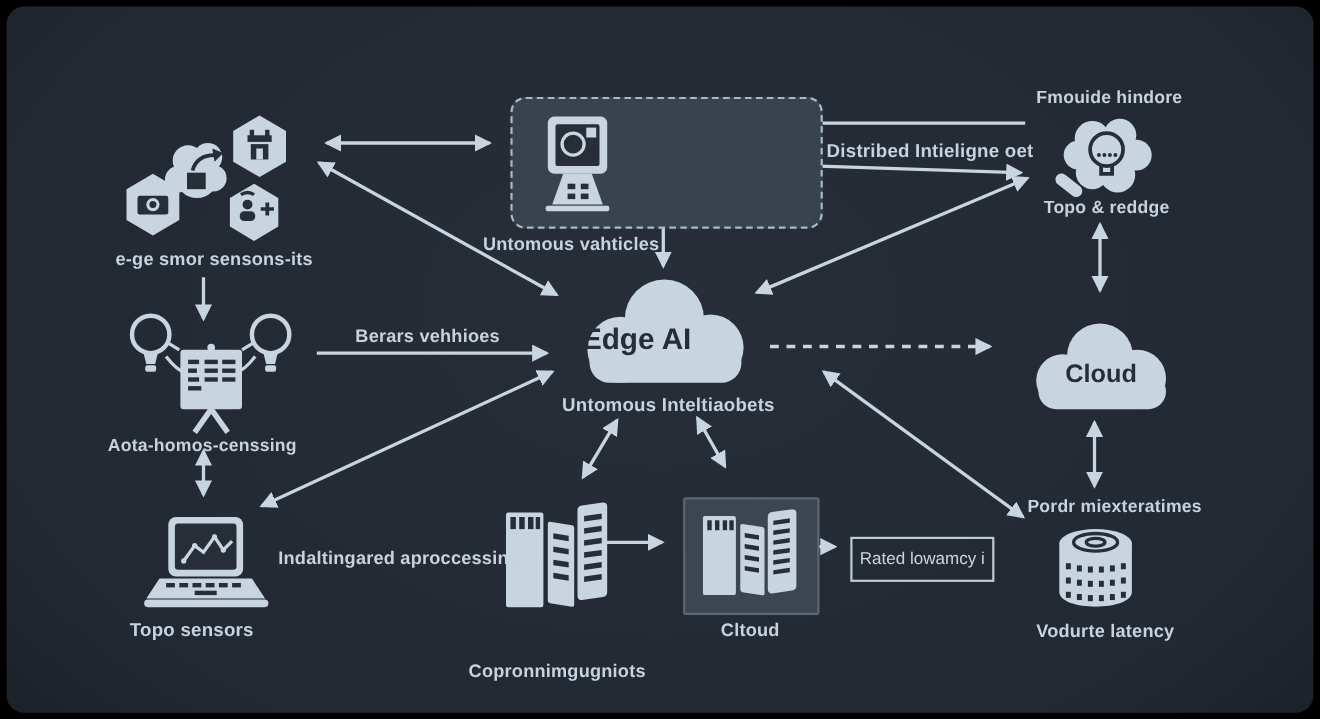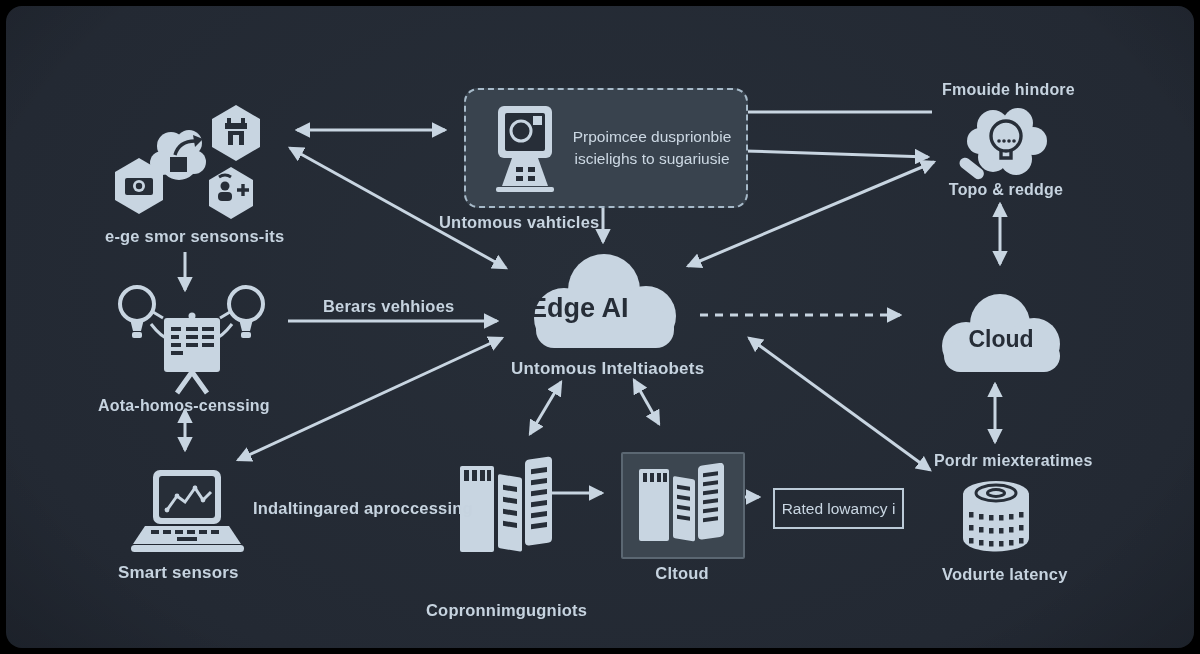--- a/index.html
+++ b/index.html
@@ -105,26 +105,23 @@
           <circle class="st" stroke-width="3" cx="31" cy="27" r="10"></circle>
           <rect class="ic" x="43" y="12" width="9" height="9"></rect>
           <polygon class="ic" points="22,54 48,54 58,82 12,82"></polygon>
           <rect class="dk" x="26" y="63" width="7" height="5"></rect>
           <rect class="dk" x="38" y="63" width="7" height="5"></rect>
           <rect class="dk" x="26" y="72" width="7" height="5"></rect>
           <rect class="dk" x="38" y="72" width="7" height="5"></rect>
           <rect class="ic" x="6" y="83" width="58" height="5" rx="2"></rect>
         </svg>
       </div>
-      <div id="proc-text">
-        <span>Prpoimcee dusprionbie</span><br>
-        <span>iscielighs to sugariusie</span>
-      </div>
-    </div>
-
+    </div>
+
+    <div class="lbl center reg" style="left:742px;top:122px;width:195px;font-size:17px;">Distribed Intieligne oet</div>
 
     <div class="lbl center reg" style="left:935px;top:75px;width:135px;font-size:16px;">Fmouide hindore</div>
     <div class="node" style="left:950px;top:95px;">
       <svg width="98" height="84" viewBox="0 0 98 84">
         <circle class="ic" cx="37" cy="25" r="16"></circle>
         <circle class="ic" cx="62" cy="22" r="15"></circle>
         <circle class="ic" cx="77" cy="40" r="14"></circle>
         <circle class="ic" cx="60" cy="58" r="16"></circle>
         <circle class="ic" cx="37" cy="56" r="15"></circle>
         <circle class="ic" cx="24" cy="40" r="13"></circle>
@@ -208,21 +205,21 @@
         <rect class="dk" x="20" y="62" width="8" height="4"></rect>
           <rect class="dk" x="32" y="62" width="8" height="4"></rect>
           <rect class="dk" x="44" y="62" width="8" height="4"></rect>
           <rect class="dk" x="56" y="62" width="8" height="4"></rect>
           <rect class="dk" x="68" y="62" width="8" height="4"></rect>
           <rect class="dk" x="80" y="62" width="8" height="4"></rect>
         <rect class="dk" x="46" y="69" width="20" height="4"></rect>
         <rect class="ic" x="0" y="77" width="113" height="7" rx="3.5"></rect>
       </svg>
     </div>
-    <div class="lbl" style="left:112px;top:557px;font-size:17px;">Smart sensors</div>
+    <div class="lbl" style="left:112px;top:557px;font-size:17px;">Topo sensors</div>
 
     <div class="node" style="left:452px;top:448px;">
       <svg width="96" height="100" viewBox="0 0 96 100">
         <rect class="ic" x="2" y="12" width="34" height="86" rx="2"></rect>
         <rect class="dk" x="6" y="16" width="5" height="11"></rect>
           <rect class="dk" x="14" y="16" width="5" height="11"></rect>
           <rect class="dk" x="22" y="16" width="5" height="11"></rect>
           <rect class="dk" x="29" y="16" width="4" height="11"></rect>
         <g transform="translate(40,20) skewY(9)">
           <rect class="ic" width="24" height="74" rx="2"></rect>

